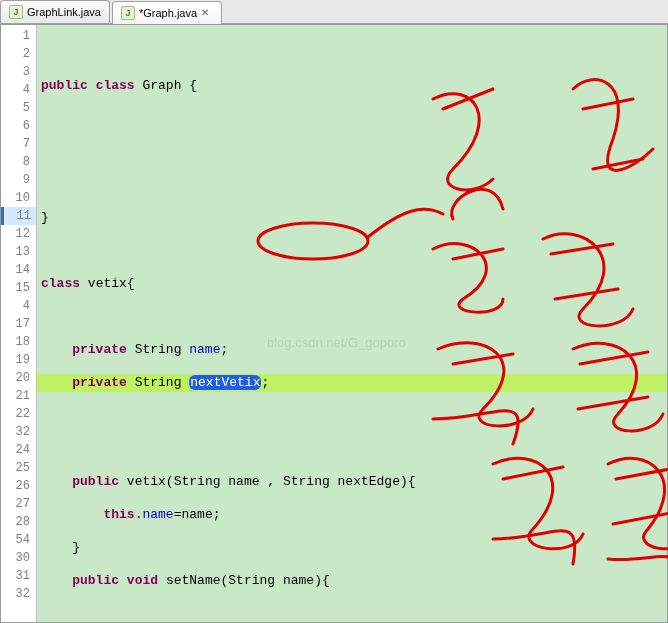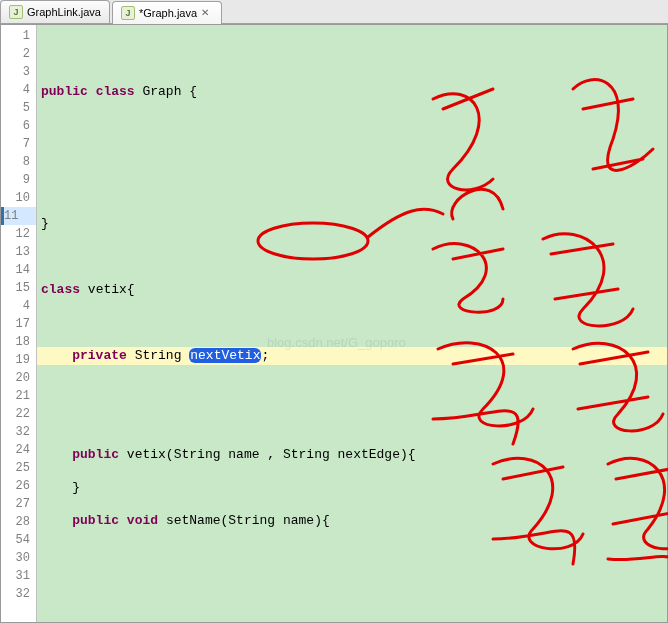--- a/index.html
+++ b/index.html
@@ -71,36 +71,36 @@
 .gutter-line {
   height: 18px;
   line-height: 18px;
   padding-right: 6px;
   color: #808080;
   font-size: 12px;
 }
 .gutter-line.highlighted {
   background: #d4e8ff;
   border-left: 3px solid #3a6ea5;
-  padding-right: 18px;
+  padding-right: 5px;
 }
 .code {
   flex: 1;
   background: #c8e8c8;
-  padding-top: 10px;
+  padding-top: 4px;
   position: relative;
   white-space: pre;
 }
 .code-line {
   height: 18px;
   line-height: 18px;
   padding-left: 4px;
 }
 .code-line.highlighted {
-  background: #fef9c3;
+  background: #bef264;
 }
 .kw { color: #7f0055; font-weight: bold; }
 .field { color: #0000c0; }
 .occurrence { background: #d8d0a8; border-radius: 2px; }
 .selection { background: #2060e0; color: #ffffff; border-radius: 6px; padding: 0 1px; }
 .watermark {
   position: absolute;
   top: 310px;
   left: 230px;
   color: rgba(100,100,100,0.15);
@@ -168,24 +168,26 @@
   <div class="code">
 <div class="code-line"></div>
 <div class="code-line"><span class="kw">public</span> <span class="kw">class</span> <span>Graph</span> <span>{</span></div>
 <div class="code-line"></div>
 <div class="code-line"></div>
 <div class="code-line"></div>
 <div class="code-line"><span>}</span></div>
 <div class="code-line"></div>
 <div class="code-line"><span class="kw">class</span> <span>vetix</span><span>{</span></div>
 <div class="code-line"></div>
+<div class="code-line">    <span class="kw">private</span> <span>String</span> <span class="field">name</span><span>;</span></div>
 <div class="code-line highlighted">    <span class="kw">private</span> <span>String</span> <span class="selection">nextVetix</span><span>;</span></div>
 <div class="code-line"></div>
 <div class="code-line"></div>
 <div class="code-line">    <span class="kw">public</span> <span>vetix</span><span>(</span><span>String</span> <span>name</span><span> , </span><span>String</span> <span>nextEdge</span><span>)</span><span>{</span></div>
+<div class="code-line">        <span class="kw">this</span><span>.</span><span class="field">name</span><span>=</span><span>name</span><span>;</span></div>
 <div class="code-line">    <span>}</span></div>
 <div class="code-line">    <span class="kw">public</span> <span class="kw">void</span> <span>setName</span><span>(</span><span>String</span> <span>name</span><span>)</span><span>{</span></div>
 
 
 
 
 
 
 
 

